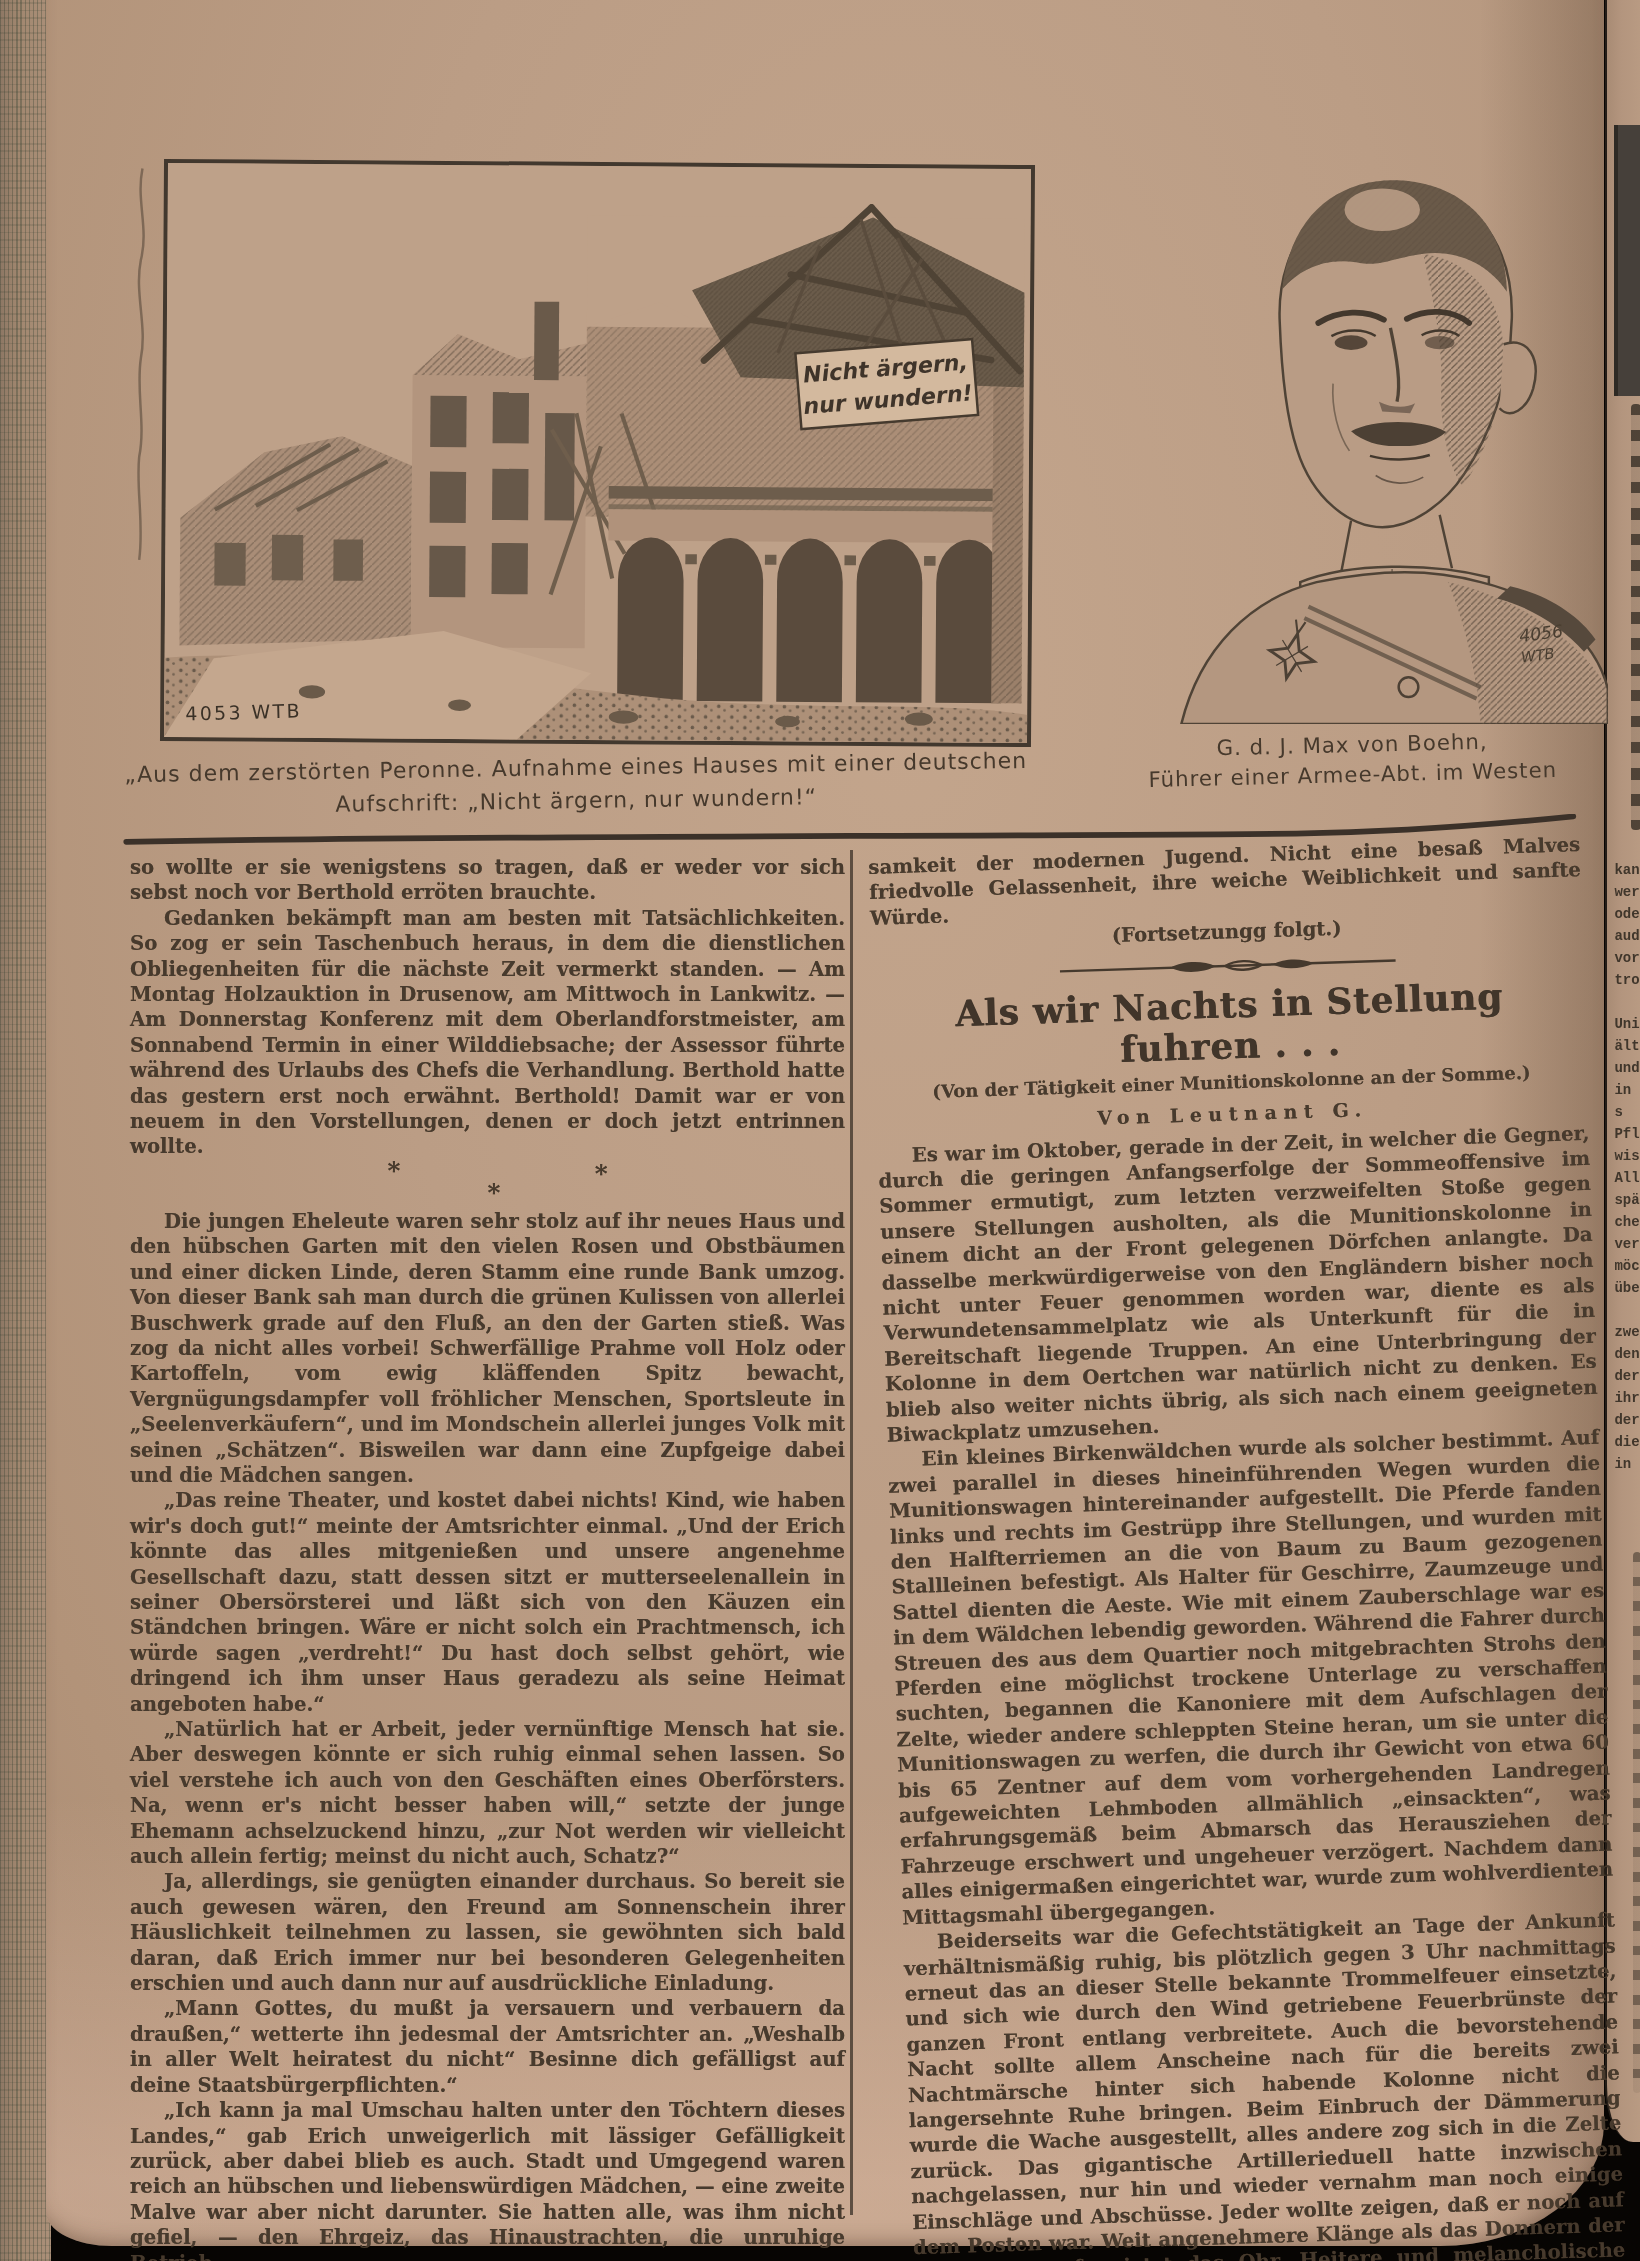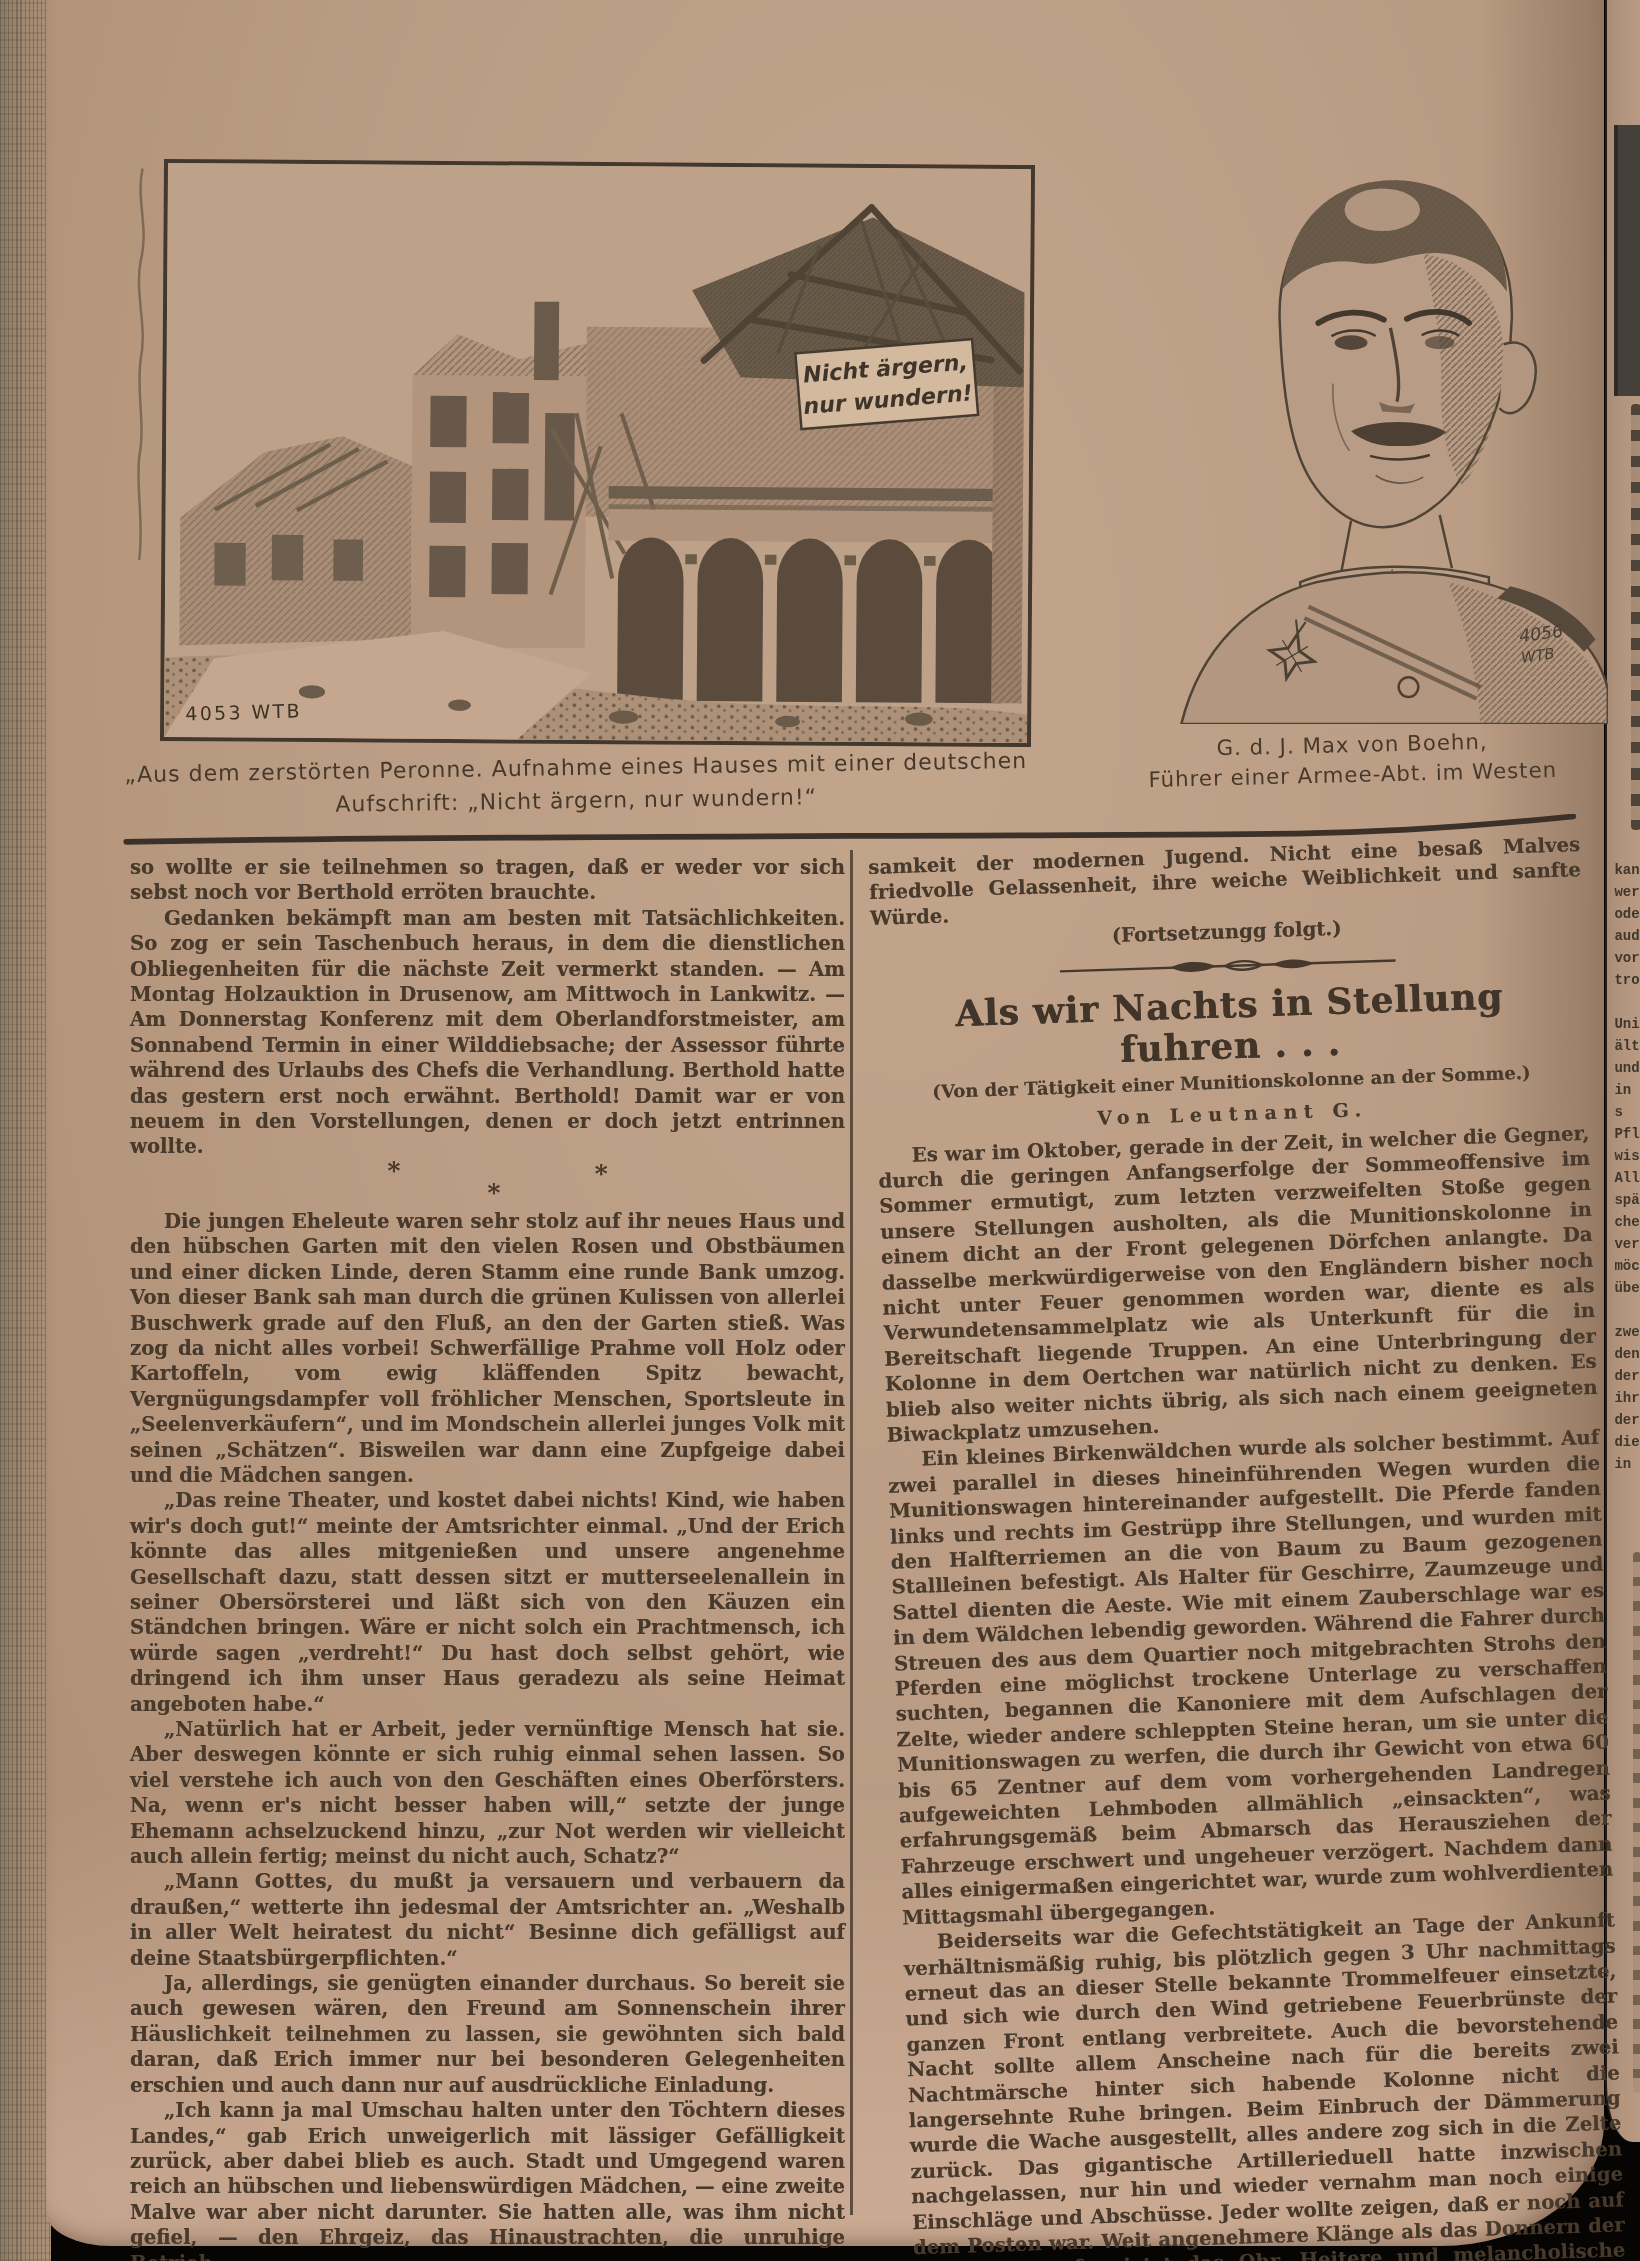--- a/index.html
+++ b/index.html
@@ -279,32 +279,32 @@
     <span class="l2">Führer einer Armee-Abt. im Westen</span>
   </div>
 
   <svg class="top-rule" viewBox="0 0 1775 44" preserveAspectRatio="none">
     <path d="M4,34 C420,26 980,28 1430,24 C1560,22 1680,12 1768,3" stroke="#3b3129" stroke-width="7" fill="none" stroke-linecap="round"></path>
   </svg>
 
   <div class="col-divider"></div>
 
   <div class="col left-col">
-    <p>so wollte er sie teilnehmen so tragen, daß er weder vor sich sebst noch vor Berthold erröten brauchte.</p>
+    <p>so wollte er sie wenigstens so tragen, daß er weder vor sich sebst noch vor Berthold erröten brauchte.</p>
     <p class="ind">Gedanken bekämpft man am besten mit Tatsächlichkeiten. So zog er sein Taschenbuch heraus, in dem die dienstlichen Obliegenheiten für die nächste Zeit vermerkt standen. — Am Montag Holzauktion in Drusenow, am Mittwoch in Lankwitz. — Am Donnerstag Konferenz mit dem Oberlandforstmeister, am Sonnabend Termin in einer Wilddiebsache; der Assessor führte während des Urlaubs des Chefs die Verhandlung. Berthold hatte das gestern erst noch erwähnt. Berthold! Damit war er von neuem in den Vorstellungen, denen er doch jetzt entrinnen wollte.</p>
     <div class="star-sep">
       <span class="s1">*</span>
       <span class="s2">*</span>
       <span class="s3">*</span>
     </div>
     <p class="ind">Die jungen Eheleute waren sehr stolz auf ihr neues Haus und den hübschen Garten mit den vielen Rosen und Obstbäumen und einer dicken Linde, deren Stamm eine runde Bank umzog. Von dieser Bank sah man durch die grünen Kulissen von allerlei Buschwerk grade auf den Fluß, an den der Garten stieß. Was zog da nicht alles vorbei! Schwerfällige Prahme voll Holz oder Kartoffeln, vom ewig kläffenden Spitz bewacht, Vergnügungsdampfer voll fröhlicher Menschen, Sportsleute in „Seelenverkäufern“, und im Mondschein allerlei junges Volk mit seinen „Schätzen“. Bisweilen war dann eine Zupfgeige dabei und die Mädchen sangen.</p>
     <p class="ind">„Das reine Theater, und kostet dabei nichts! Kind, wie haben wir's doch gut!“ meinte der Amtsrichter einmal. „Und der Erich könnte das alles mitgenießen und unsere angenehme Gesellschaft dazu, statt dessen sitzt er mutterseelenallein in seiner Obersörsterei und läßt sich von den Käuzen ein Ständchen bringen. Wäre er nicht solch ein Prachtmensch, ich würde sagen „verdreht!“ Du hast doch selbst gehört, wie dringend ich ihm unser Haus geradezu als seine Heimat angeboten habe.“</p>
     <p class="ind">„Natürlich hat er Arbeit, jeder vernünftige Mensch hat sie. Aber deswegen könnte er sich ruhig einmal sehen lassen. So viel verstehe ich auch von den Geschäften eines Oberförsters. Na, wenn er's nicht besser haben will,“ setzte der junge Ehemann achselzuckend hinzu, „zur Not werden wir vielleicht auch allein fertig; meinst du nicht auch, Schatz?“</p>
+    <p class="ind">Ja, allerdings, sie genügten einander durchaus. So bereit sie auch gewesen wären, den Freund am Sonnenschein ihrer Häuslichkeit teilnehmen zu lassen, sie gewöhnten sich bald daran, daß Erich immer nur bei besonderen Gelegenheiten erschien und auch dann nur auf ausdrückliche Einladung.</p>
     <p class="ind">„Mann Gottes, du mußt ja versauern und verbauern da draußen,“ wetterte ihn jedesmal der Amtsrichter an. „Weshalb in aller Welt heiratest du nicht“ Besinne dich gefälligst auf deine Staatsbürgerpflichten.“</p>
-    <p class="ind">Ja, allerdings, sie genügten einander durchaus. So bereit sie auch gewesen wären, den Freund am Sonnenschein ihrer Häuslichkeit teilnehmen zu lassen, sie gewöhnten sich bald daran, daß Erich immer nur bei besonderen Gelegenheiten erschien und auch dann nur auf ausdrückliche Einladung.</p>
     <p class="ind">„Ich kann ja mal Umschau halten unter den Töchtern dieses Landes,“ gab Erich unweigerlich mit lässiger Gefälligkeit zurück, aber dabei blieb es auch. Stadt und Umgegend waren reich an hübschen und liebenswürdigen Mädchen, — eine zweite Malve war aber nicht darunter. Sie hatten alle, was ihm nicht gefiel, — den Ehrgeiz, das Hinaustrachten, die unruhige Betrieb-</p>
   </div>
 
   <div class="col right-col">
     <p>samkeit der modernen Jugend. Nicht eine besaß Malves friedvolle Gelassenheit, ihre weiche Weiblichkeit und sanfte Würde.</p>
     <p class="cont-note">(Fortsetzungg folgt.)</p>
     <svg class="ornament" width="344" height="23" viewBox="0 0 420 28">
       <path d="M5,14 L415,14" stroke="#45392d" stroke-width="3"></path>
       <path d="M140,14 C155,6 180,6 195,14 C180,22 155,22 140,14 Z" fill="#45392d"></path>
       <path d="M207,14 C219,7 239,7 251,14 C239,21 219,21 207,14 Z" fill="none" stroke="#45392d" stroke-width="3"></path>

